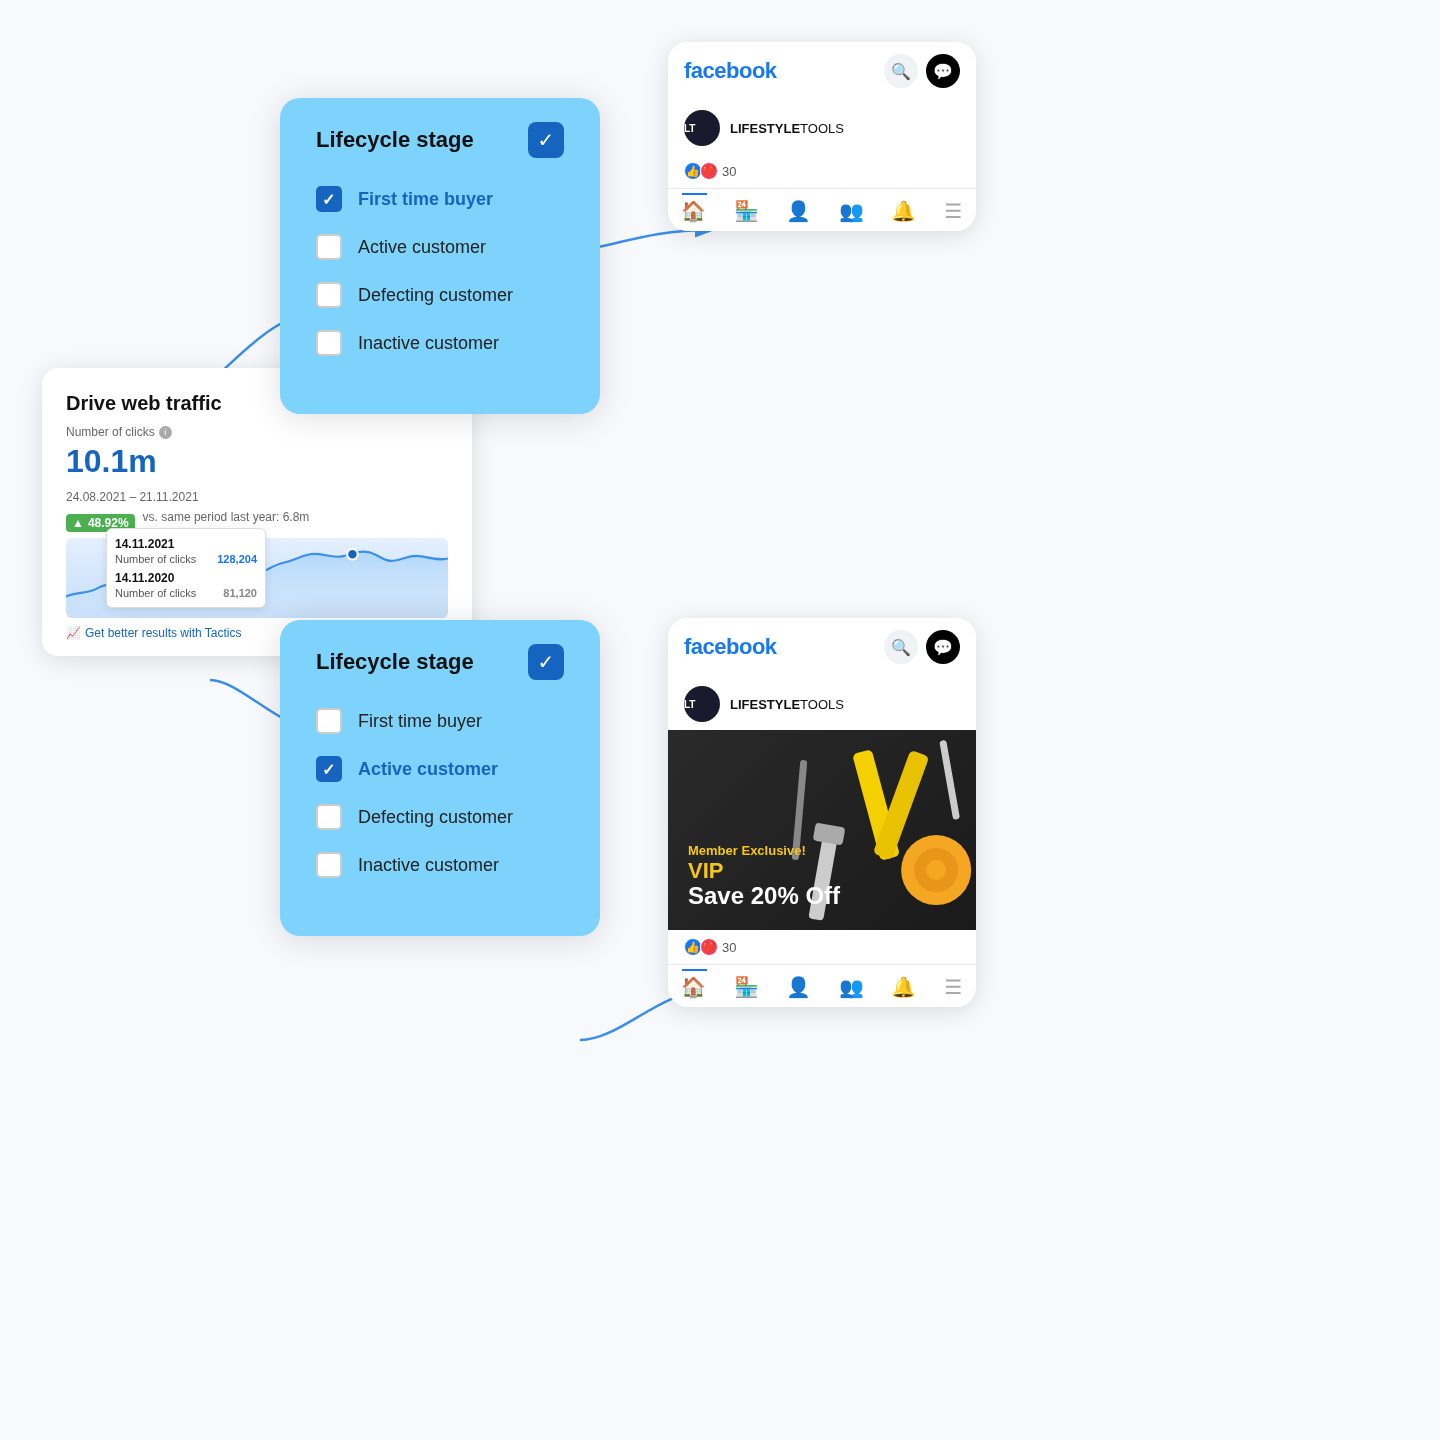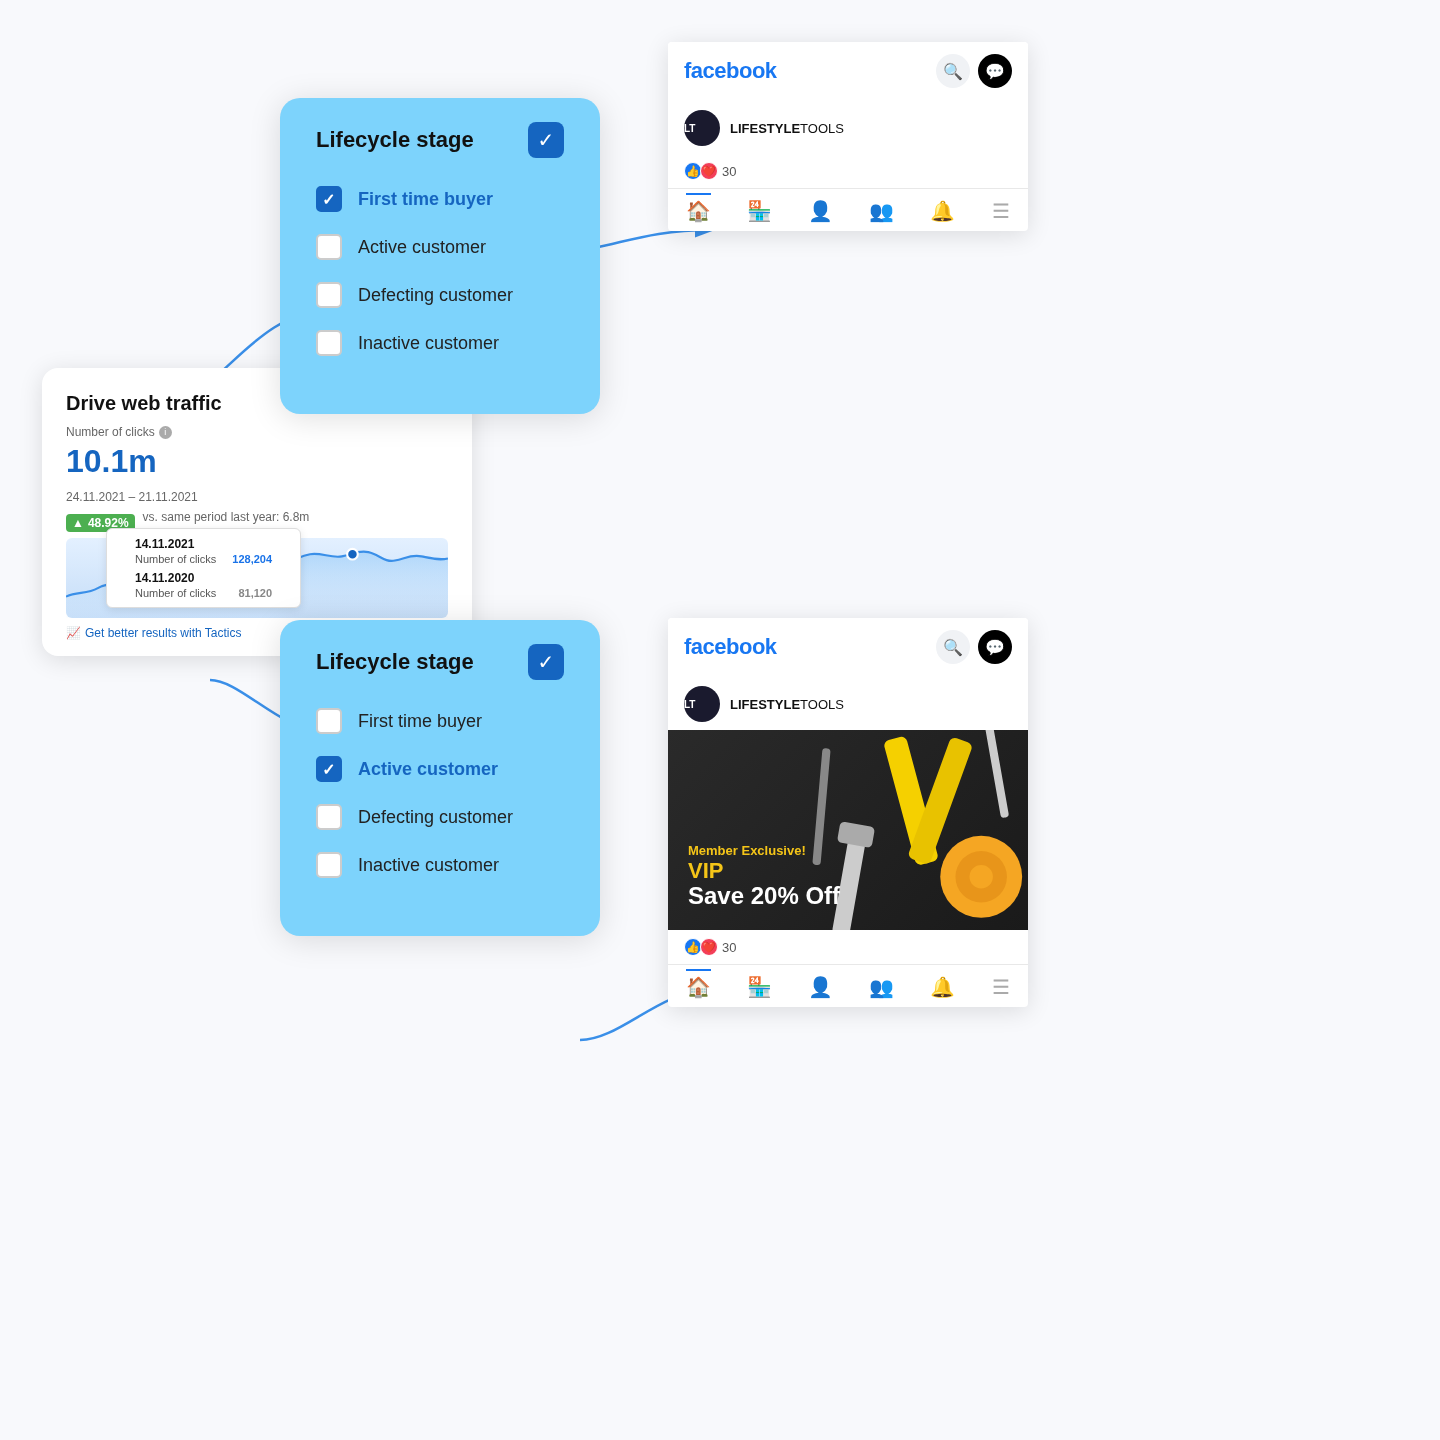--- a/index.html
+++ b/index.html
@@ -94,21 +94,21 @@
       position: absolute;
       bottom: 0; left: 0; right: 0;
     }
     .tooltip-box {
       position: absolute;
       top: -10px;
       left: 40px;
       background: #fff;
       border: 1px solid #ddd;
       border-radius: 6px;
-      padding: 8px 28px;
+      padding: 8px 8px;
       font-size: 11px;
       color: #222;
       z-index: 20;
       min-width: 160px;
       box-shadow: 0 2px 8px rgba(0,0,0,0.1);
     }
     .tooltip-date {
       font-weight: 700;
       font-size: 12px;
       color: #111;
@@ -206,23 +206,23 @@
       border-color: #1565c0;
       display: flex; align-items: center; justify-content: center;
       color: #fff;
       font-size: 16px;
     }
 
     
     .fb-card {
       position: absolute;
       background: #fff;
-      border-radius: 4px;
+      border-radius: 20px;
       box-shadow: 0 4px 24px rgba(0,0,0,0.12);
-      width: 360px;
+      width: 308px;
       overflow: hidden;
       z-index: 10;
     }
     .fb-card-top {
       top: 42px;
       left: 668px;
     }
     .fb-card-bottom {
       top: 618px;
       left: 668px;
@@ -397,21 +397,21 @@
 <body>
 
 <div class="analytics-card">
   <div class="analytics-title">Drive web traffic</div>
   <div class="analytics-label">
     <span>Number of clicks</span>
     <span class="info-icon">i</span>
   </div>
   <div class="analytics-value-row">
     <span class="analytics-value">10.1m</span>
-    <span class="analytics-date">24.11.2021 – 21.11.2021</span>
+    <span class="analytics-date">24.08.2021 – 21.11.2021</span>
   </div>
   <div class="badge-row">
     <span class="analytics-badge">
       <span>▲</span>
       <span>48.92%</span>
     </span>
     <span class="analytics-comparison">vs. same period last year: 6.8m</span>
   </div>
 
   <div class="chart-area">

